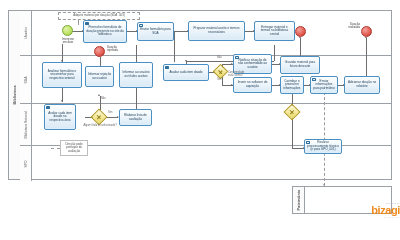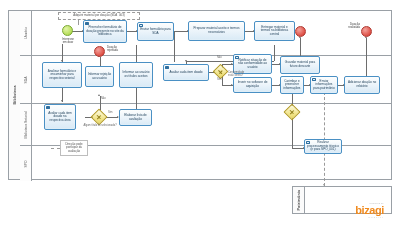--- a/index.html
+++ b/index.html
@@ -60,21 +60,21 @@
   .ln.h{height:.55px;}
   .ln.v{width:.55px;}
   .ln.d{background:none;border-top:.55px dashed #9a9a9a;height:0;}
   .ln.dv{background:none;border-left:.55px dashed #9a9a9a;width:0;}
   .arw{position:absolute;width:0;height:0;}
   .arw.r{border-left:2px solid #6d6d6d;border-top:1.3px solid transparent;border-bottom:1.3px solid transparent;}
   .arw.d{border-top:2px solid #6d6d6d;border-left:1.3px solid transparent;border-right:1.3px solid transparent;}
   .arw.u{border-bottom:2px solid #6d6d6d;border-left:1.3px solid transparent;border-right:1.3px solid transparent;}
 
   
-  #logo{position:absolute;right:16px;bottom:6px;text-align:right;}
+  #logo{position:absolute;right:0;bottom:6px;text-align:right;}
   #logo .top{font-size:2.4px;color:#b9b9b9;letter-spacing:.2px;}
   #logo .word{font-size:11px;font-weight:bold;color:#f08a1e;letter-spacing:-.4px;line-height:1;}
   #logo .sub{font-size:2.4px;color:#c9c9c9;letter-spacing:1px;}
 </style>
 </head>
 <body>
 
 <div id="stage">
 
   <div class="pool" style="left:8px;top:10px;width:384px;height:170px;">

